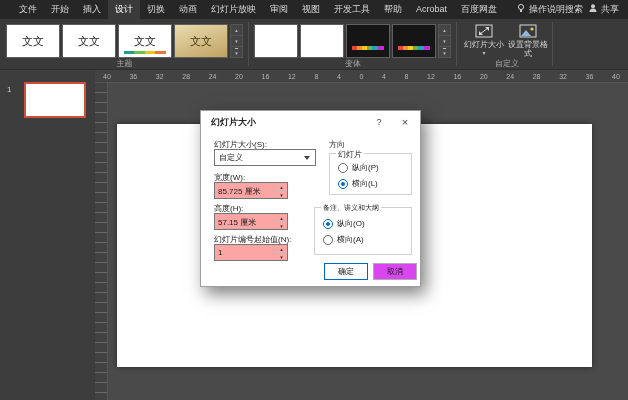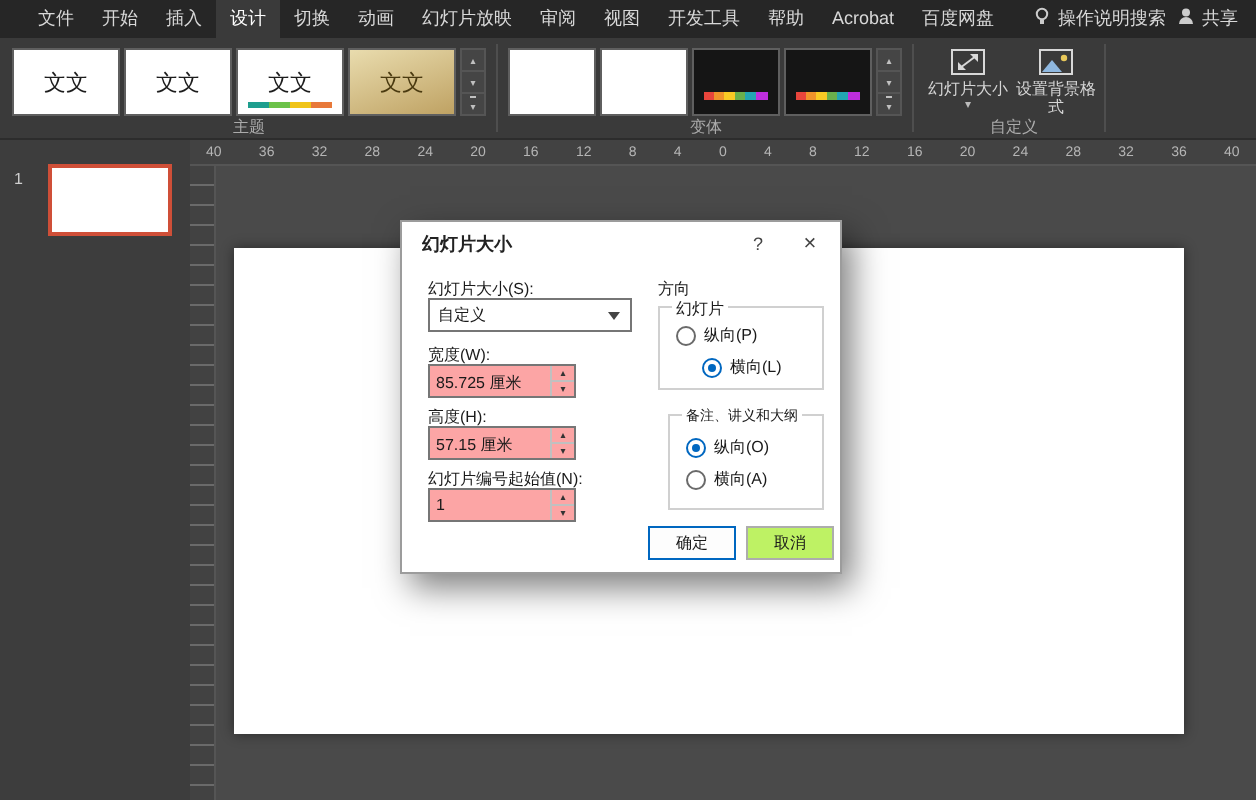--- a/index.html
+++ b/index.html
@@ -82,21 +82,21 @@
   .spin .arrows div:first-child{border-bottom:1px solid #c0c0c0}
   .gbox{position:absolute;border:1px solid #d0d0d0}
   .gbox .legend{position:absolute;top:-5px;left:6px;background:#fff;padding:0 2px;white-space:nowrap}
   .radio{position:absolute;display:flex;align-items:center;gap:4px;white-space:nowrap}
   .rb{width:10px;height:10px;border:1px solid #6a6a6a;border-radius:50%;background:#fff;
       position:relative;flex:0 0 auto}
   .rb.checked{border-color:#0067c0}
   .rb.checked::after{content:"";position:absolute;left:2px;top:2px;right:2px;bottom:2px;
       background:#0067c0;border-radius:50%}
   .btn{position:absolute;height:17px;width:44px;display:flex;align-items:center;justify-content:center;
-       background:#bef264;border:1px solid #adadad;font-size:8px}
+       background:#d946ef;border:1px solid #adadad;font-size:8px}
   .btn.primary{background:#fdfdfd;border:1px solid #0067c0}
   svg{display:block}
 </style>
 </head>
 <body>
 
 <div class="screen">
 
   <div class="menubar">
     <span class="tab">文件</span>
@@ -274,27 +274,27 @@
     </div>
 
     <span class="lbl" style="left:128px;top:28px">方向</span>
 
     <div class="gbox" style="left:128px;top:42px;width:83px;height:42px">
       <span class="legend">幻灯片</span>
       <label class="radio" style="left:8px;top:8px">
         <span class="rb"></span>
         <span>纵向(P)</span>
       </label>
-      <label class="radio" style="left:21px;top:24px">
+      <label class="radio" style="left:8px;top:24px">
         <span class="rb checked"></span>
         <span>横向(L)</span>
       </label>
     </div>
 
-    <div class="gbox" style="left:133px;top:96px;width:78px;height:48px">
+    <div class="gbox" style="left:113px;top:96px;width:98px;height:48px">
       <span class="legend" style="font-size:7px">备注、讲义和大纲</span>
       <label class="radio" style="left:8px;top:10px">
         <span class="rb checked"></span>
         <span>纵向(O)</span>
       </label>
       <label class="radio" style="left:8px;top:26px">
         <span class="rb"></span>
         <span>横向(A)</span>
       </label>
     </div>

